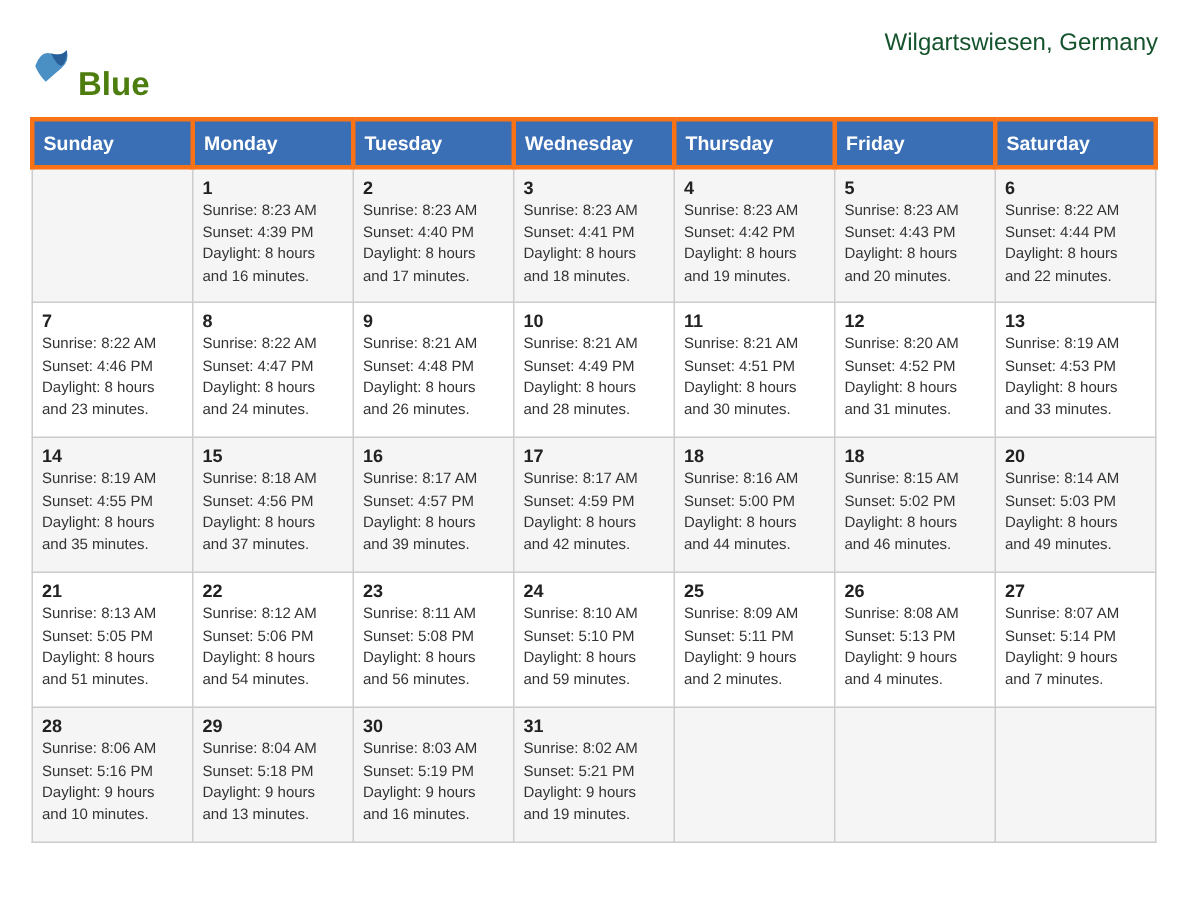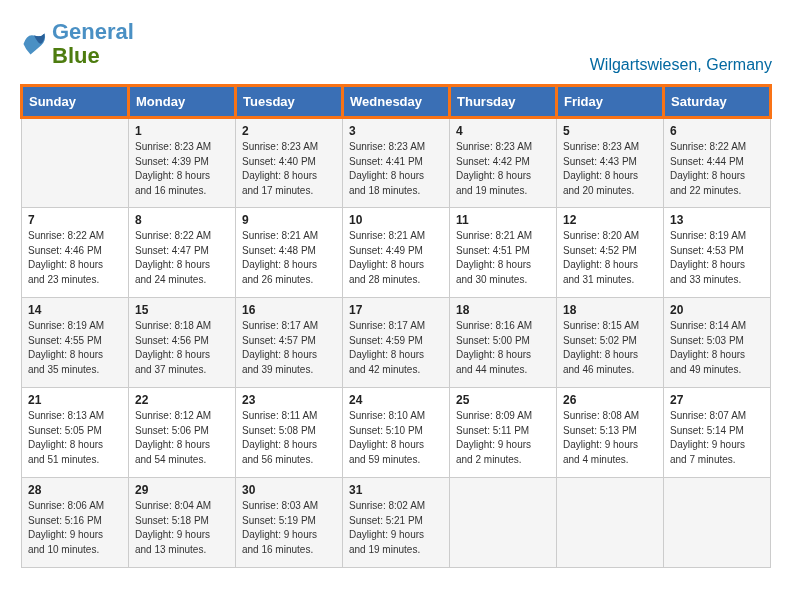--- a/index.html
+++ b/index.html
@@ -37,22 +37,21 @@
     .title-block {
       text-align: right;
     }
     .month-title {
       font-size: 36px;
       font-weight: bold;
       color: #222;
     }
     .location {
       font-size: 16px;
-      color: #0369a1;
-      margin-top: 36px;
+      color: #14532d;
     }
     table {
       width: 100%;
       border-collapse: collapse;
       table-layout: fixed;
     }
     thead tr th {
       background: #3a6fb5;
       color: #fff;
       font-size: 13px;
@@ -92,21 +91,21 @@
 
 <div class="header">
   <div class="logo">
     <svg class="logo-icon" viewBox="0 0 40 40" xmlns="http://www.w3.org/2000/svg">
       <rect x="0" y="0" width="40" height="40" fill="white"></rect>
       <path d="M5 20 Q10 5 20 8 Q30 11 35 5 Q38 15 30 22 Q22 29 15 35 Q8 28 5 20Z" fill="#4a90c4"></path>
       <path d="M20 8 Q30 11 35 5 Q36 12 32 18 Q28 24 20 8Z" fill="#2a6099"></path>
     </svg>
     <div>
       <div class="logo-text">
-        <span>General</span><br><span style="color:#4d7c0f">Blue</span>
+        <br><span style="color:#4d7c0f">Blue</span>
       </div>
     </div>
   </div>
   <div class="title-block">
     <div class="location">Wilgartswiesen, Germany</div>
   </div>
 </div>
 
 <table>
   <thead>

